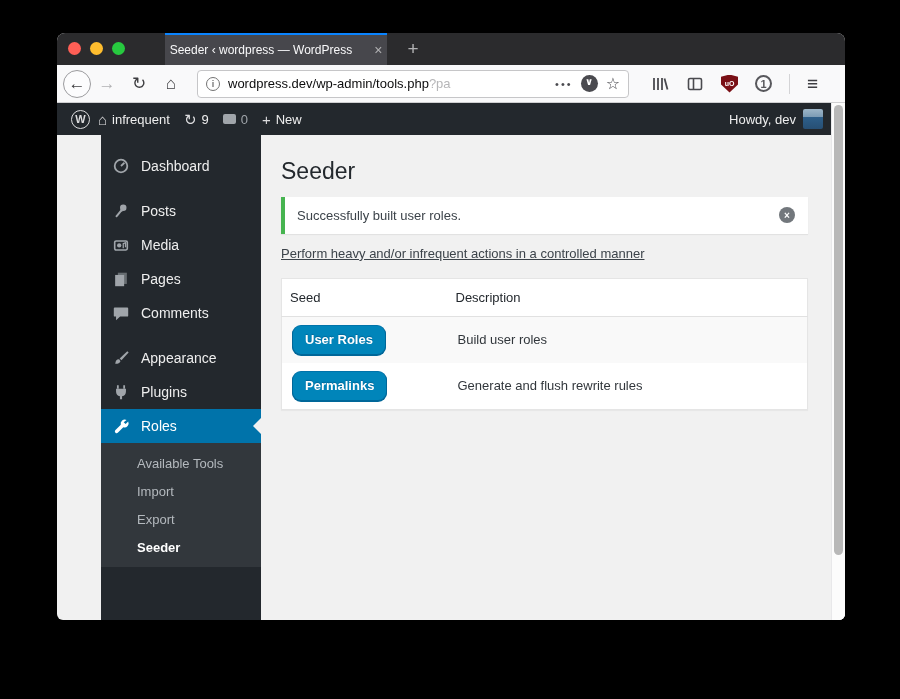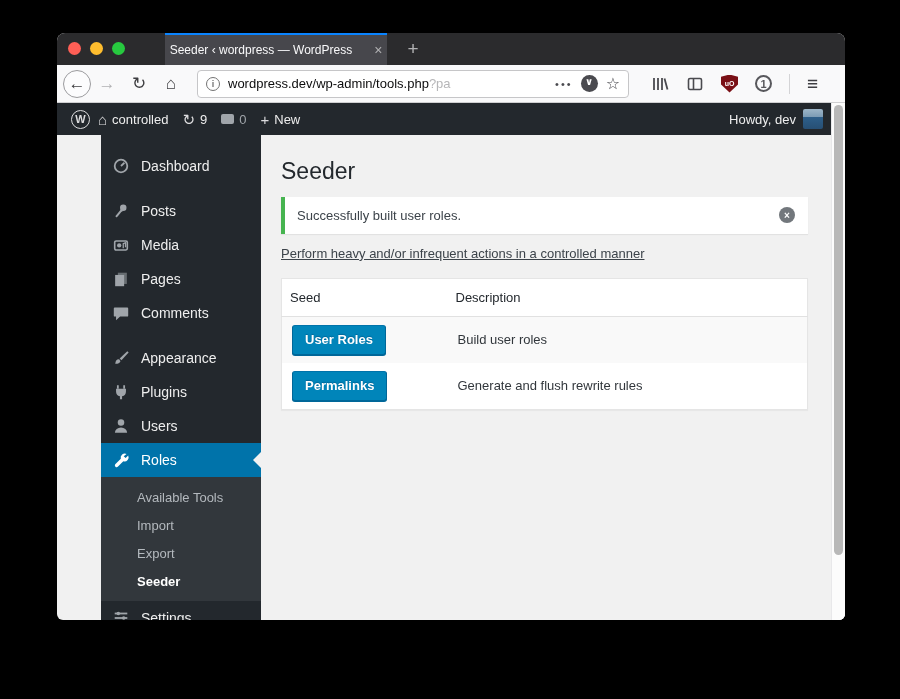--- a/index.html
+++ b/index.html
@@ -92,21 +92,21 @@
                     width:16px; height:16px; border-radius:50%; background:#72777c; color:#fff;
                     font-size:10px; font-weight:bold; display:flex; align-items:center; justify-content:center; }
   .intro { margin-top:12px; font-size:13px; color:#3c434a;text-decoration:underline; }
   .seed-table { margin-top:17px; width:100%; border-collapse:collapse; background:#fff;
                 border:1px solid #e5e5e5; box-shadow:0 1px 1px rgba(0,0,0,0.04); font-size:13px; color:#32373c; }
   .seed-table th { text-align:left; font-weight:400; padding:11px 8px; border-bottom:1px solid #e1e1e1; color:#23282d; font-size:13px; }
   .seed-table td { padding:8px 10px; vertical-align:middle; }
   .seed-table .col-seed { width:166px; }
   .seed-table tr.striped { background:#f9f9f9; }
   .wp-button { display:inline-block; background:#0085ba; border:1px solid; border-color:#0073aa #006799 #006799;
-               border-radius:3px; color:#fff; font-size:13px; font-weight:bold; line-height:28px; padding:0 12px;
+               border-radius:9px; color:#fff; font-size:13px; font-weight:bold; line-height:28px; padding:0 12px;
                box-shadow:0 1px 0 #006799; text-shadow:0 -1px 1px #006799; cursor:pointer; }
 
   
   .scrollbar { position:absolute; right:0; top:0; bottom:0; width:14px; background:#fcfcfc; border-left:1px solid #e8e8ea; }
   .scroll-thumb { position:absolute; left:2px; top:2px; width:9px; height:450px; background:#b8b8b8; border-radius:5px; }
 </style>
 </head>
 <body>
 
 <div class="stage">
@@ -164,21 +164,21 @@
         <span class="hamburger">≡</span>
       </div>
     </div>
 
     <div class="page">
 
       <div class="adminbar">
         <span class="wp-logo">W</span>
         <span class="ab-item">
           <span class="ab-glyph">⌂</span>
-          <span>controlled</span>
+          <span>infrequent</span>
         </span>
         <span class="ab-item">
           <span class="ab-glyph">↻</span>
           <span>9</span>
         </span>
         <span class="ab-item">
           <span class="bubble"></span>
           <span class="ab-count-muted">0</span>
         </span>
         <span class="ab-item">
@@ -259,62 +259,38 @@
           <div class="menu-item">
             <span class="mi-icon">
               <svg width="18" height="18" viewBox="0 0 20 20">
                   <path d="M6.5 2.5 v4 M13.5 2.5 v4" stroke="currentColor" stroke-width="2" fill="none"></path>
                   <path d="M4.5 6.5 h11 v3 a5.5 5.5 0 0 1 -4.3 5.36 V18 h-2.4 v-3.14 A5.5 5.5 0 0 1 4.5 9.5 z" fill="currentColor"></path>
                 </svg>
             </span>
               <span>Plugins</span>
           </div>
 
-          <div class="menu-item">
-            <span class="mi-icon">
-              <svg width="18" height="18" viewBox="0 0 20 20">
-                  <circle cx="10" cy="6.2" r="3.6" fill="currentColor"></circle>
-                  <path d="M3.2 17.5 a6.8 5.8 0 0 1 13.6 0 z" fill="currentColor"></path>
-                </svg>
-            </span>
-              <span>Users</span>
-          </div>
 
           <div class="menu-item active">
             <span class="mi-icon">
               <svg width="18" height="18" viewBox="0 0 20 20">
                   <path d="M16.2 3.2 a4.6 4.6 0 0 0 -6.4 5.4 L3.6 14.8 a2 2 0 0 0 2.8 2.8 l6.2 -6.2 a4.6 4.6 0 0 0 5.4 -6.4 l-2.9 2.9 -2.1 -2.1 z" fill="currentColor"></path>
                 </svg>
             </span>
               <span>Roles</span>
             <span class="menu-arrow"></span>
           </div>
 
           <div class="submenu">
             <div class="submenu-item">Available Tools</div>
             <div class="submenu-item">Import</div>
             <div class="submenu-item">Export</div>
             <div class="submenu-item current">Seeder</div>
           </div>
 
-          <div class="menu-item">
-            <span class="mi-icon">
-              <svg width="18" height="18" viewBox="0 0 20 20">
-                  <g fill="currentColor">
-                    <rect x="3" y="4" width="14" height="2"></rect>
-                    <rect x="3" y="9" width="14" height="2"></rect>
-                    <rect x="3" y="14" width="14" height="2"></rect>
-                    <circle cx="7" cy="5" r="2"></circle>
-                    <circle cx="13" cy="10" r="2"></circle>
-                    <circle cx="8" cy="15" r="2"></circle>
-                  </g>
-                </svg>
-            </span>
-              <span>Settings</span>
-          </div>
         </nav>
 
         <div class="main">
           <div class="wrap">
             <h1 class="page-title">Seeder</h1>
 
             <div class="notice">
               <span>Successfully built user roles.</span>
               <span class="notice-dismiss">×</span>
             </div>

